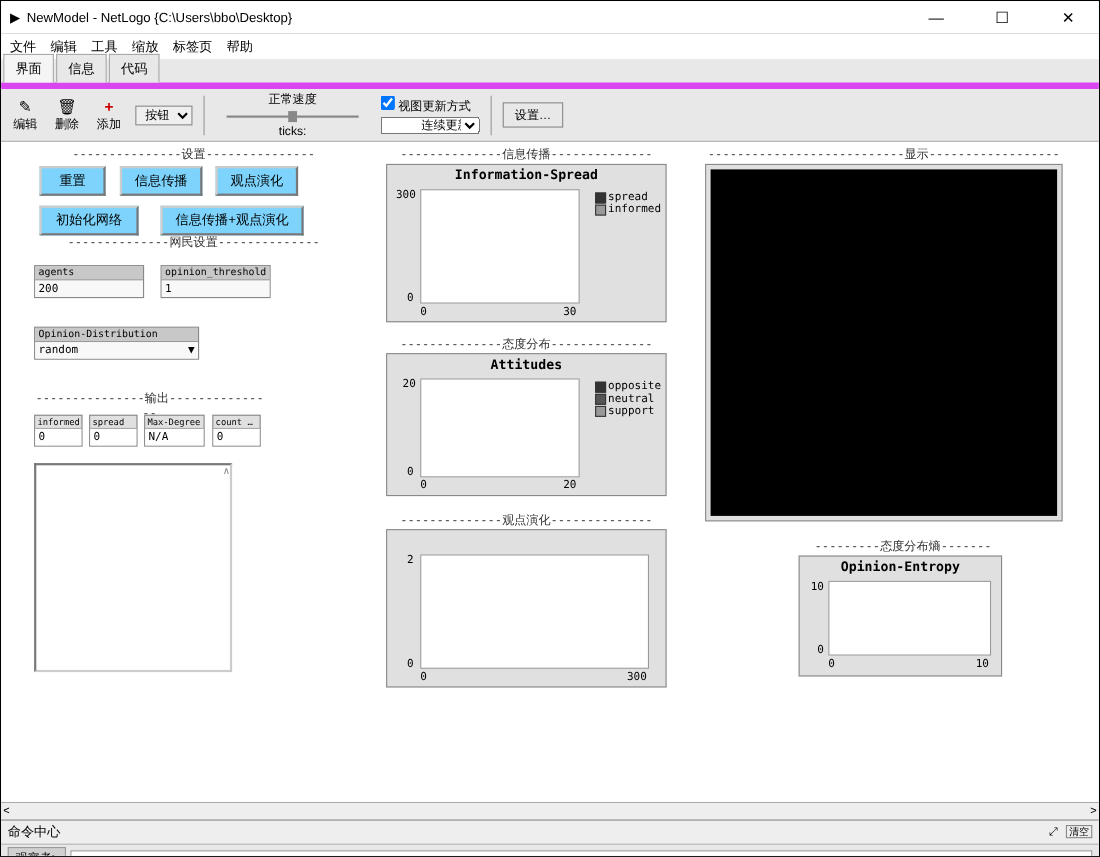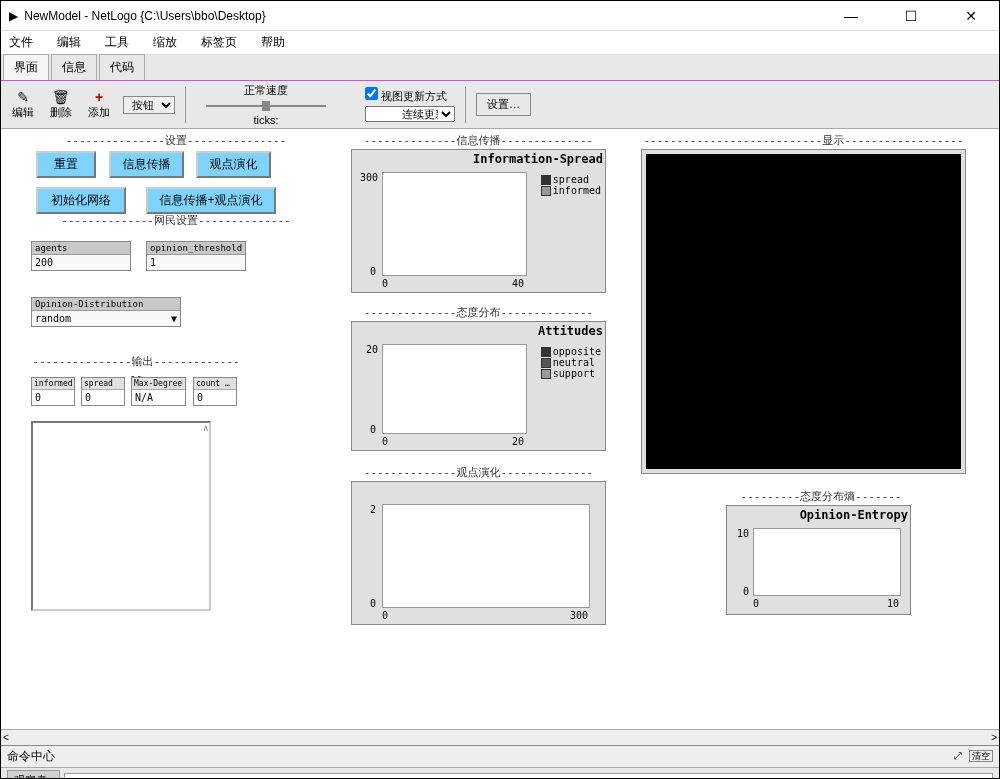--- a/index.html
+++ b/index.html
@@ -23,30 +23,30 @@
 .titlebar .icon { margin-right: 6px; font-size: 12px; }
 .titlebar .title { flex: 1; font-size: 12px; }
 .winbtns { display: flex; gap: 20px; font-size: 14px; }
 .winbtn { width: 40px; text-align: center; cursor: pointer; }
 .menubar {
   height: 24px;
   background: #fff;
   display: flex;
   align-items: center;
   padding: 0 8px;
-  gap: 24px;
+  gap: 13px;
   border-bottom: 1px solid #ddd;
 }
 .menubar span { cursor: pointer; }
 .tabbar {
   height: 26px;
   background: #e8e8e8;
   display: flex;
   align-items: flex-end;
-  border-bottom: 1px solid #d946ef;
+  border-bottom: 6px solid #d946ef;
 }
 .tab {
   padding: 4px 10px;
   background: #e8e8e8;
   border: 1px solid #aaa;
   border-bottom: none;
   margin-left: 2px;
   cursor: pointer;
   font-size: 12px;
 }
@@ -78,21 +78,21 @@
   font-size: 11px;
 }
 .speedslider {
   position: relative;
   width: 120px;
   height: 12px;
   margin: 2px 0;
 }
 .speedslider .track { position: absolute; top: 5px; left: 0; right: 0; height: 2px; background: #888; }
 .speedslider .thumb { position: absolute; top: 1px; left: 56px; width: 8px; height: 10px; background: #888; }
-.viewopts { display: flex; flex-direction: column; font-size: 11px; gap: 2px; margin-left: 19px; }
+.viewopts { display: flex; flex-direction: column; font-size: 11px; gap: 2px; }
 .viewopts select { font-size: 11px; width: 90px; padding-left: 32px; }
 .settingsbtn {
   padding: 3px 10px;
   background: #e8e8e8;
   border: 1px solid #888;
   cursor: pointer;
   font-size: 11px;
 }
 .selectbtn {
   font-size: 11px;
@@ -138,21 +138,21 @@
   width: 44px;
 }
 .monitor .lbl { padding: 1px 2px; font-size: 8px; border-bottom: 1px solid #aaa; overflow: hidden; white-space: nowrap; }
 .monitor .val { background: #fff; padding: 2px 3px; font-size: 10px; }
 .plot {
   border: 1px solid #888;
   background: #e0e0e0;
   position: relative;
   font-family: monospace;
 }
-.plot .ptitle { text-align: right; font-size: 12px; font-weight: bold; padding: 2px; }
+.plot .ptitle { text-align: center; font-size: 12px; font-weight: bold; padding: 2px; }
 .plot .parea {
   background: #fff;
   position: absolute;
   border: 1px solid #999;
 }
 .plot .ylabel { position: absolute; font-size: 10px; }
 .plot .xlabel { position: absolute; font-size: 10px; }
 .plot .legend { position: absolute; font-size: 10px; }
 .plot .legitem { display: flex; align-items: center; gap: 2px; }
 .plot .legsw { width: 10px; height: 10px; background: #666; border: 1px solid #333; }
@@ -307,21 +307,21 @@
   <div style="text-align:right;color:#888;font-size:9px">∧</div>
 </div>
 
 <div style="position:absolute;left:350px;top:4px;width:255px" class="dashes">--------------信息传播--------------</div>
 <div class="plot" style="position:absolute;left:350px;top:20px;width:255px;height:144px">
   <div class="ptitle">Information-Spread</div>
   <div class="parea" style="left:30px;top:22px;width:145px;height:104px"></div>
   <div class="ylabel" style="left:8px;top:22px">300</div>
   <div class="ylabel" style="left:18px;top:116px">0</div>
   <div class="xlabel" style="left:30px;top:128px">0</div>
-  <div class="xlabel" style="left:160px;top:128px">40</div>
+  <div class="xlabel" style="left:160px;top:128px">30</div>
   <div class="legend" style="right:4px;top:24px">
     <div class="legitem">
             <div class="legsw" style="background:#333"></div>
             <span>spread</span>
           </div>
     <div class="legitem">
             <div class="legsw" style="background:#999"></div>
             <span>informed</span>
           </div>
   </div>

